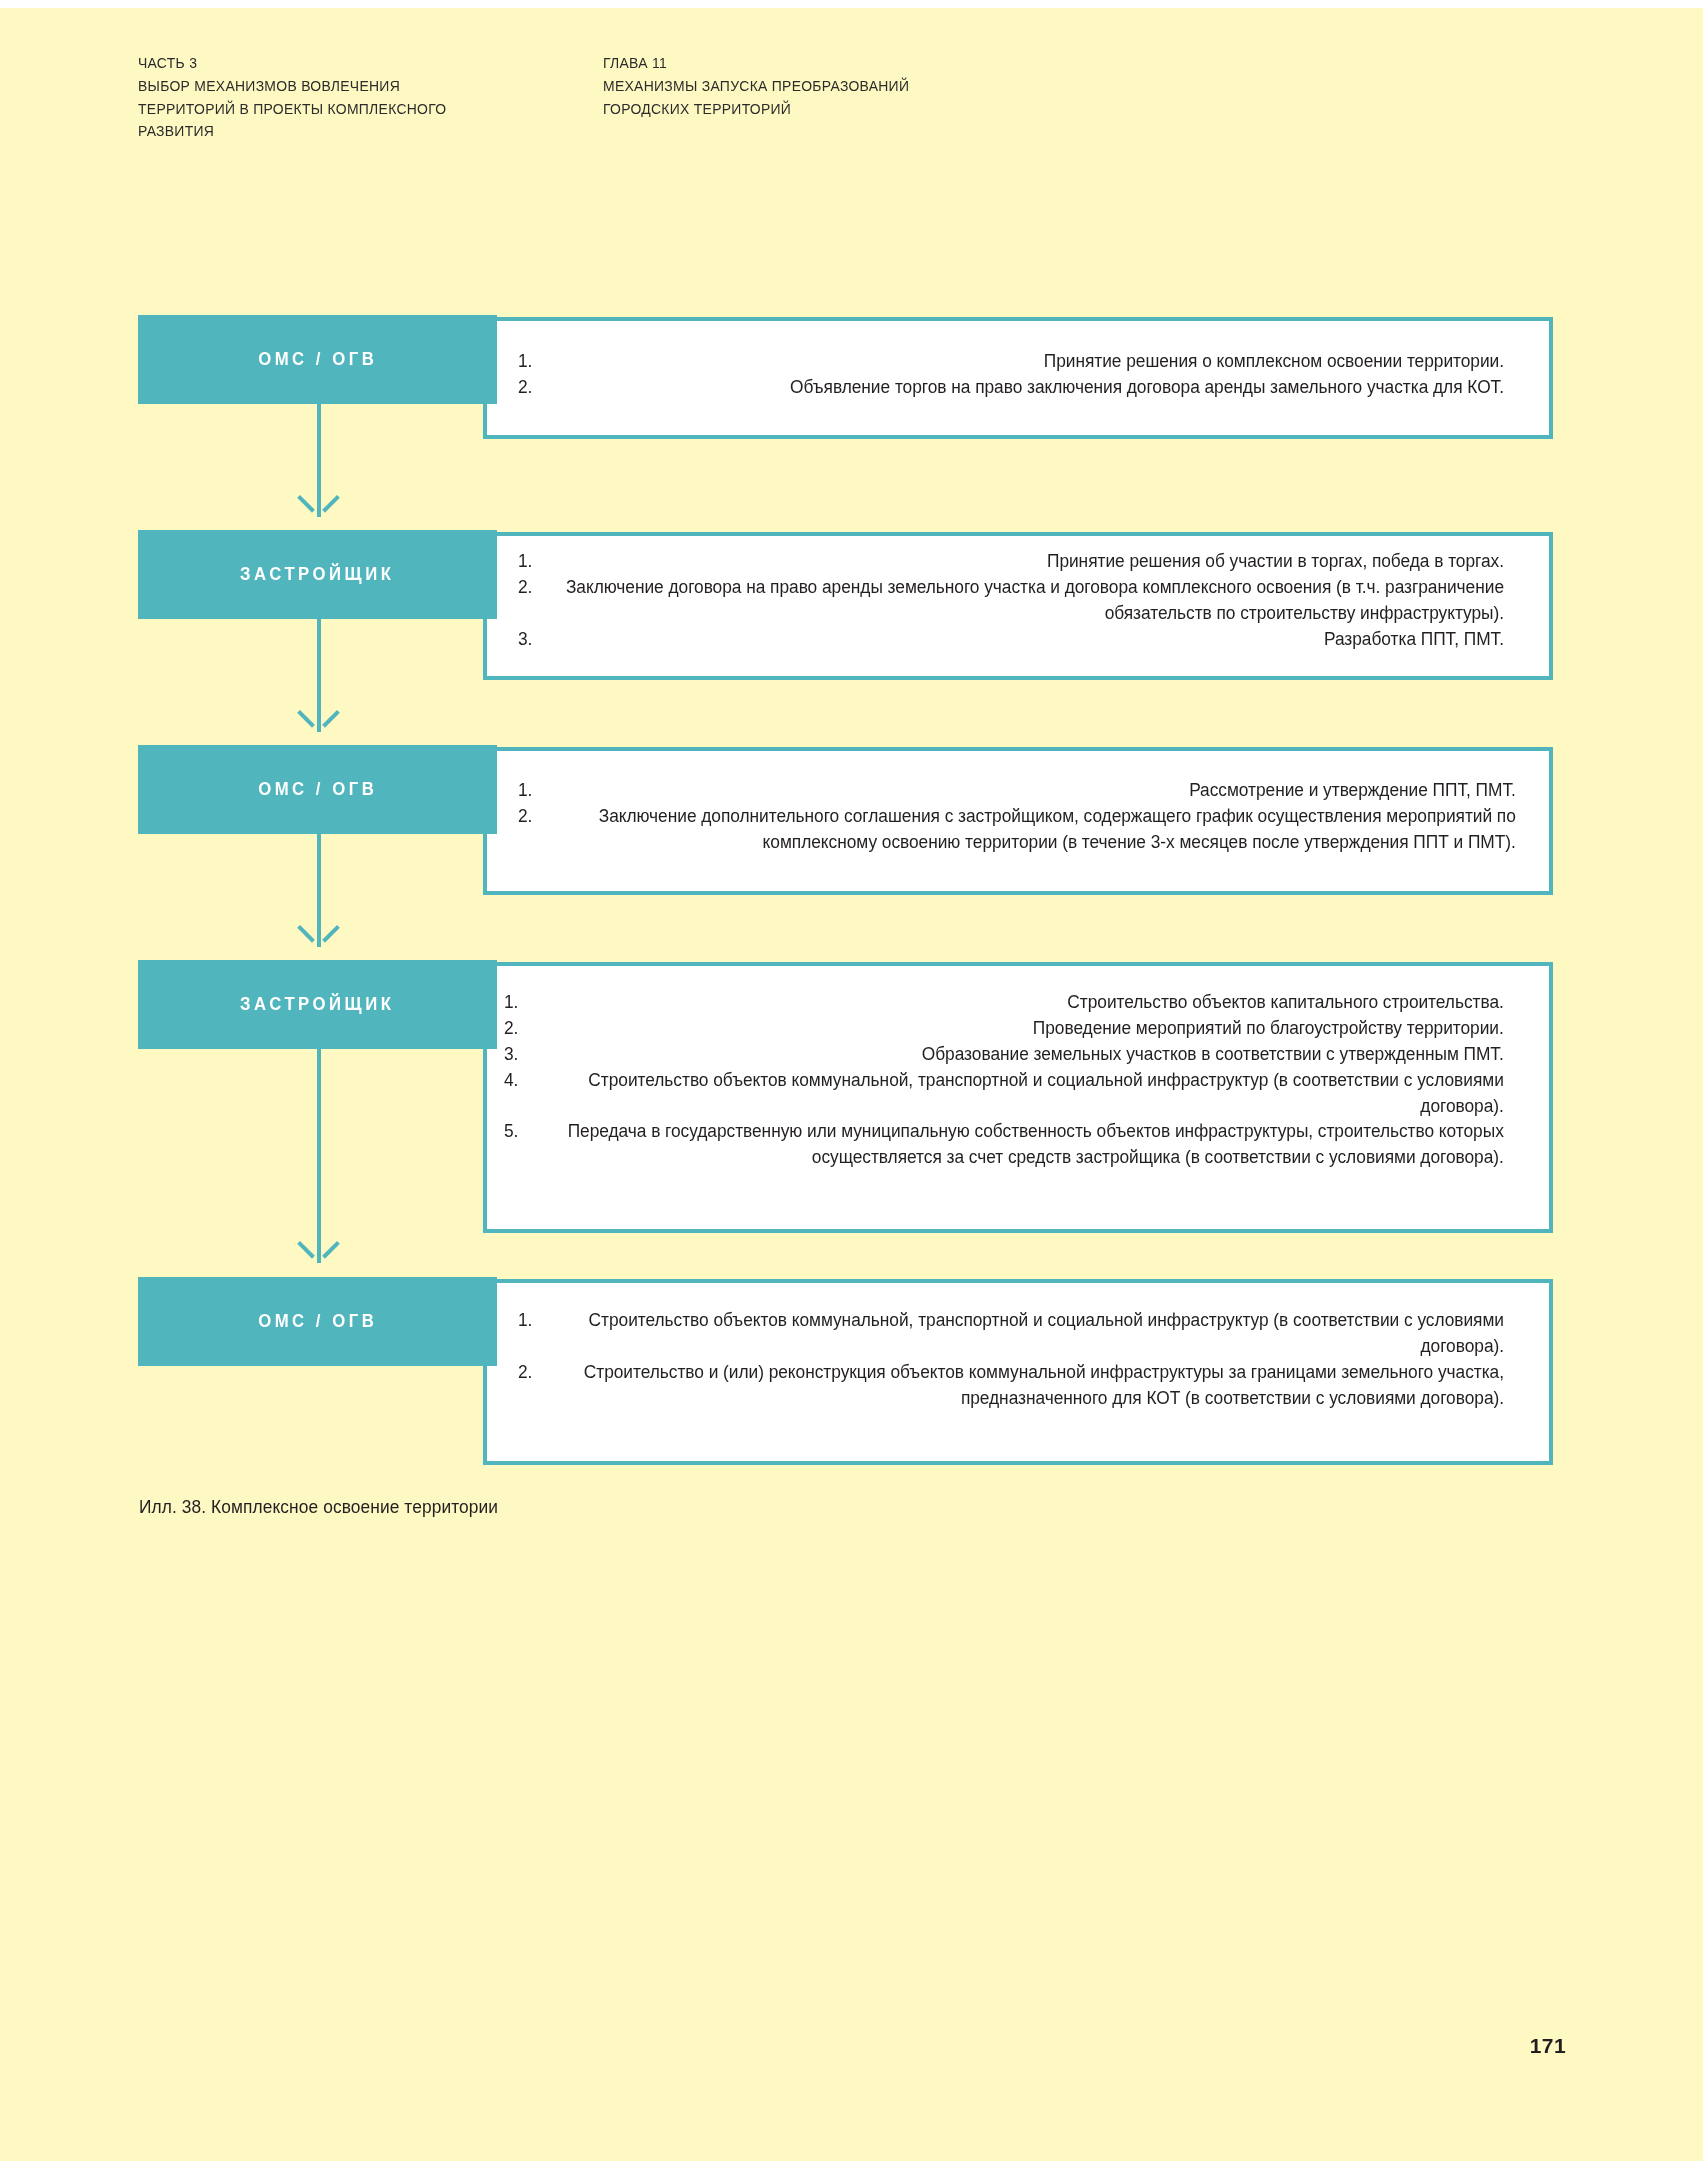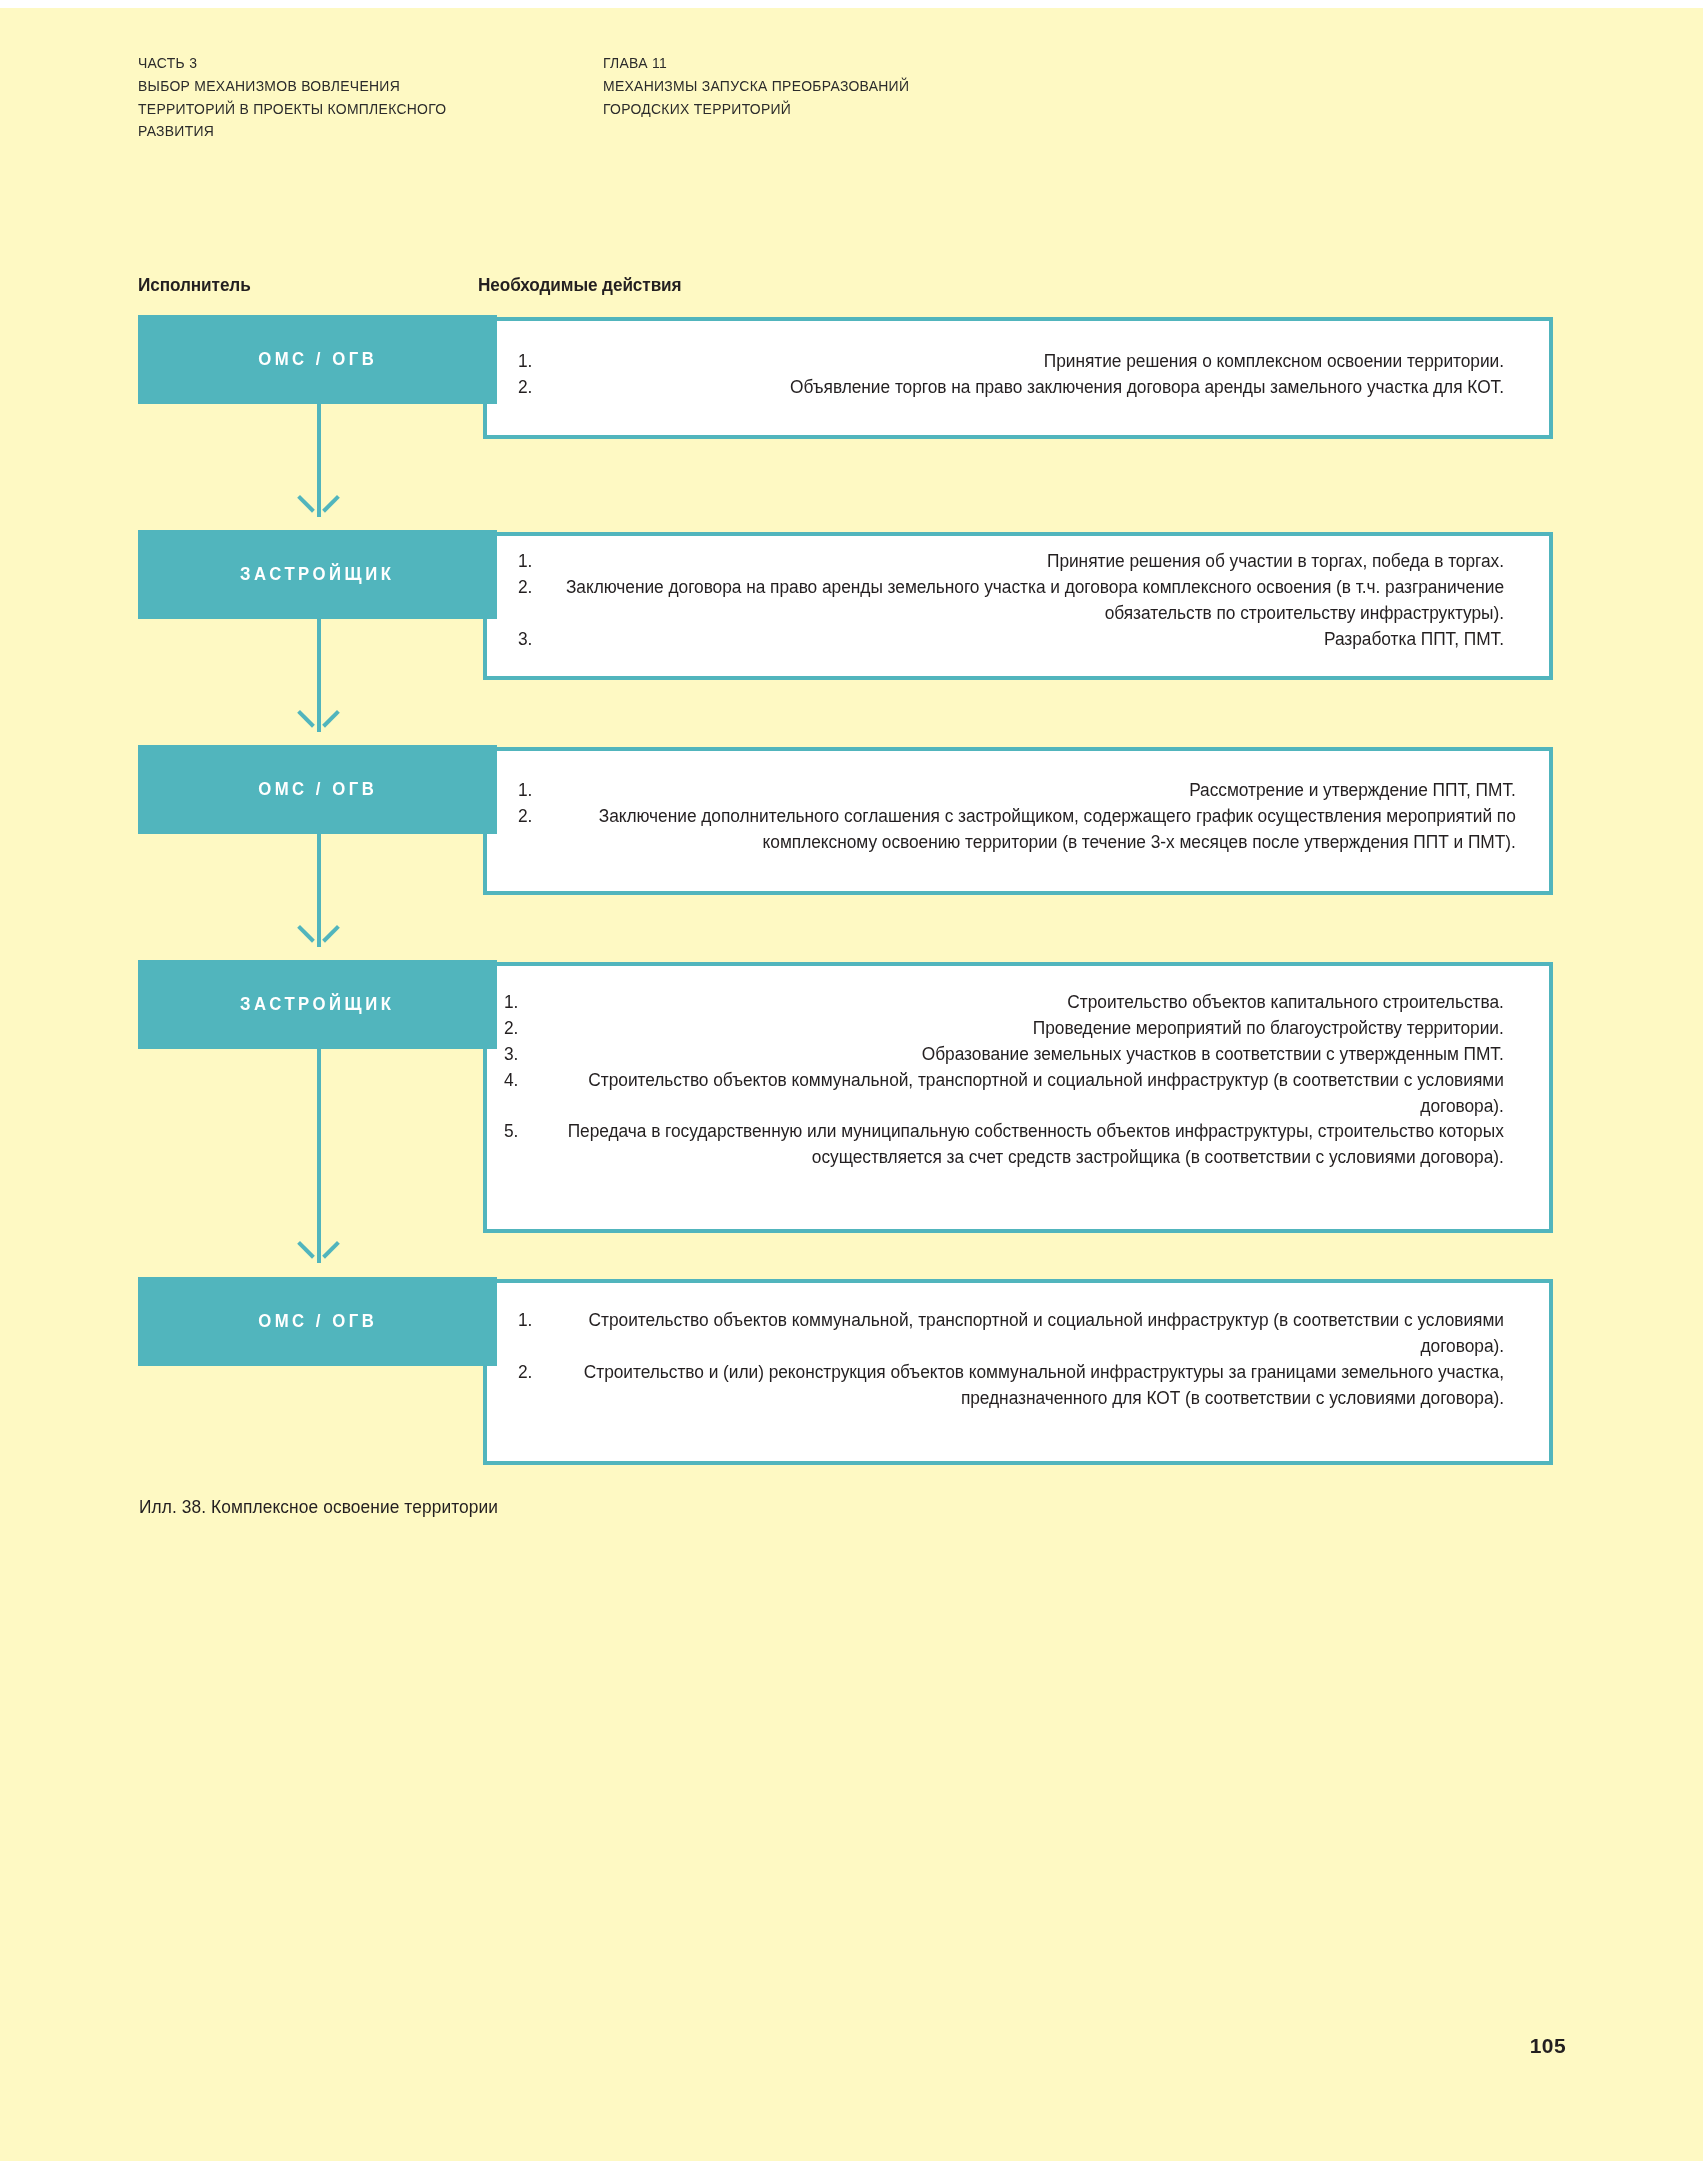--- a/index.html
+++ b/index.html
@@ -201,24 +201,20 @@
       <div>ТЕРРИТОРИЙ В ПРОЕКТЫ КОМПЛЕКСНОГО</div>
       <div>РАЗВИТИЯ</div>
     </div>
     <div class="runhead-col right">
       <div>ГЛАВА 11</div>
       <div>МЕХАНИЗМЫ ЗАПУСКА ПРЕОБРАЗОВАНИЙ</div>
       <div>ГОРОДСКИХ ТЕРРИТОРИЙ</div>
     </div>
   </div>
 
-  <div class="col-heads">
-    <div class="col-head who">Исполнитель</div>
-    <div class="col-head what">Необходимые действия</div>
-  </div>
 
   <div class="flow">
 
     <div class="row" style="height:215px;">
       <div class="connector" style="top:89px;height:113px;"></div>
       <div class="arrowhead" style="top:179px;"></div>
       <div class="actor" style="height:89px;">
         <span class="actor-label">ОМС / ОГВ</span>
       </div>
       <div class="actions" style="height:122px;padding:28px 30px 0 31px;">
@@ -284,16 +280,16 @@
           <li>Строительство объектов коммунальной, транспортной и социальной инфраструктур (в соответствии с условиями договора).</li>
           <li>Строительство и (или) реконструкция объектов коммунальной инфраструктуры за границами земельного участка, предназначенного для КОТ (в соответствии с условиями договора).</li>
         </ol>
       </div>
     </div>
 
   </div>
 
   <div class="caption">Илл. 38. Комплексное освоение территории</div>
 
-  <div class="folio">105</div>
+  <div class="folio">171</div>
 
 </div>
 
 
 </body></html>

